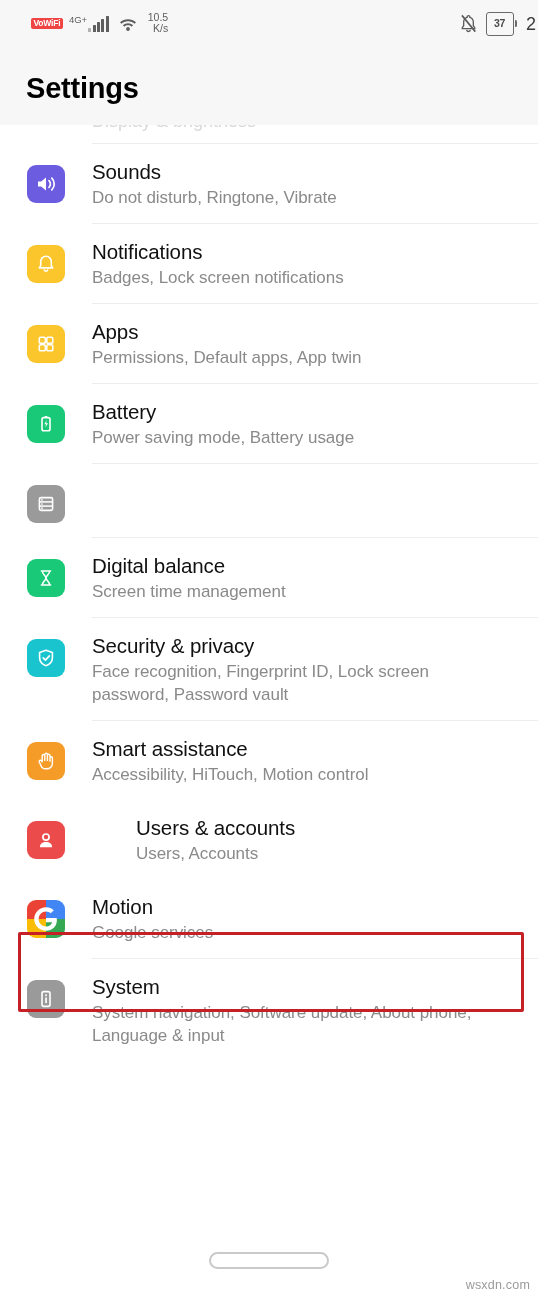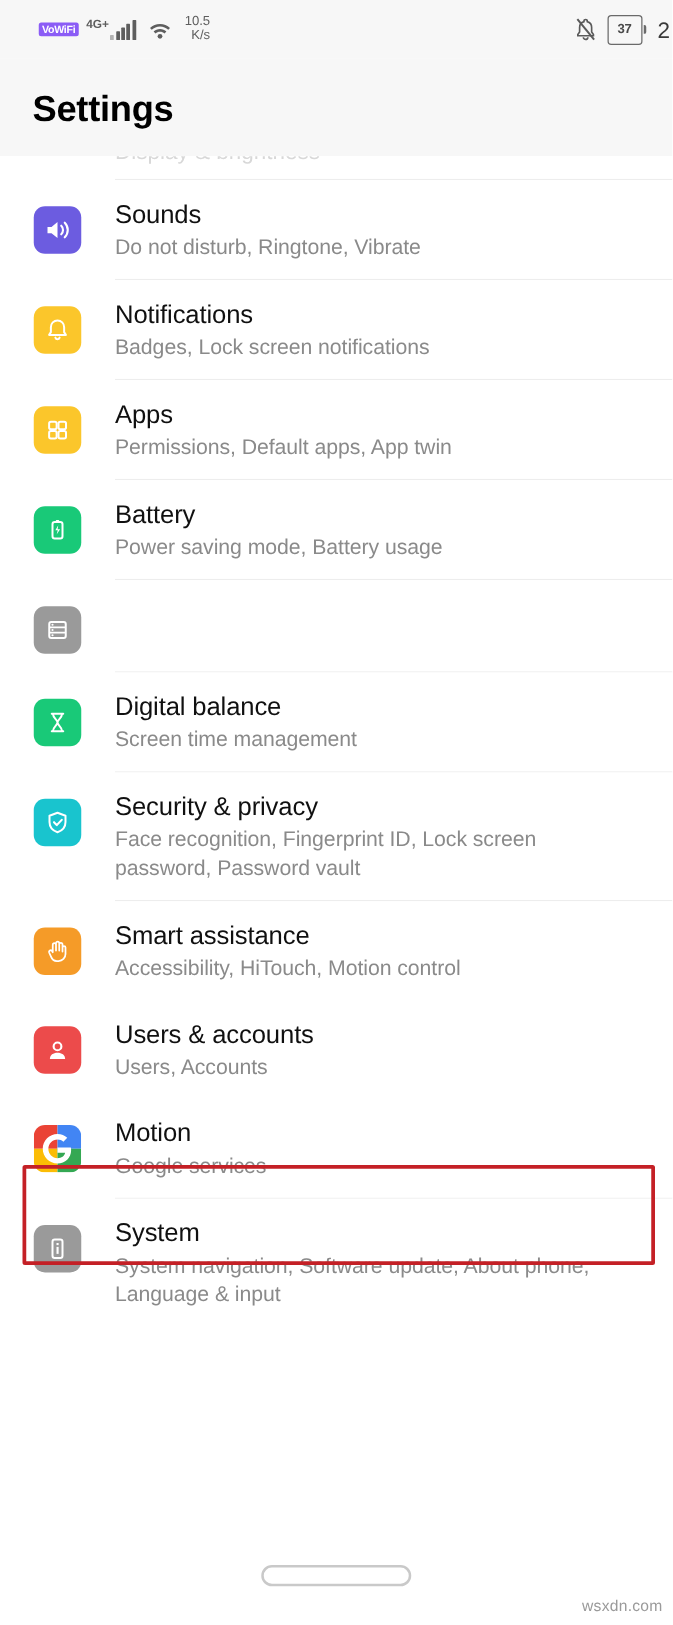--- a/index.html
+++ b/index.html
@@ -20,30 +20,30 @@
     position: absolute; top: 0; left: 0;
     width: 538px; height: 47px;
     background: #f7f7f7;
     display: flex; align-items: center;
   }
   .sb-left {
     display: flex; align-items: center;
     margin-left: 31px; gap: 6px;
   }
   .vowifi {
-    background: #8b5cf6; color: #ffffff;
+    background: #ef4444; color: #ffffff;
     font-size: 8.5px; font-weight: bold;
     letter-spacing: -0.2px;
     padding: 1.5px 2.5px 1.5px 2.5px;
     border-radius: 2px;
     line-height: 1;
   }
   .netgroup { display: flex; align-items: flex-end; gap: 1px; }
   .net-label {
-    font-size: 9.5px; color: #5e5e5e; font-weight: bold;
+    font-size: 9.5px; color: #5e5e5e; font-weight: normal;
     line-height: 1; margin-bottom: 7px;
   }
   .bars { display: flex; align-items: flex-end; gap: 1.4px; height: 15px; }
   .bars i { display:block; width: 3px; background: #5e5e5e; border-radius: .5px; }
   .bars i:nth-child(1){ height: 4px; opacity:.45 }
   .bars i:nth-child(2){ height: 7px; }
   .bars i:nth-child(3){ height: 10px; }
   .bars i:nth-child(4){ height: 13px; }
   .bars i:nth-child(5){ height: 16px; }
   .wifi { width: 20px; height: 17px; margin-left: 3px; }
@@ -131,21 +131,21 @@
   .r-sub {
     font-size: 17px; color: #8a8a8a; line-height: 23px;
     margin-top: 2px; letter-spacing: -0.05px;
   }
   .divider {
     height: 1px; background: #ededed;
     margin-left: 92px; margin-right: 0;
   }
 
   
-  .row.highlighted { z-index: 3; }
+  .row.highlighted { z-index: 3; gap: 44px; }
   #highlight-box {
     position: absolute;
     left: 18px; top: 932px;
     width: 506px; height: 80px;
     border: 3px solid #c42026;
     border-radius: 2px;
     pointer-events: none;
     z-index: 5;
     background: transparent;
   }

